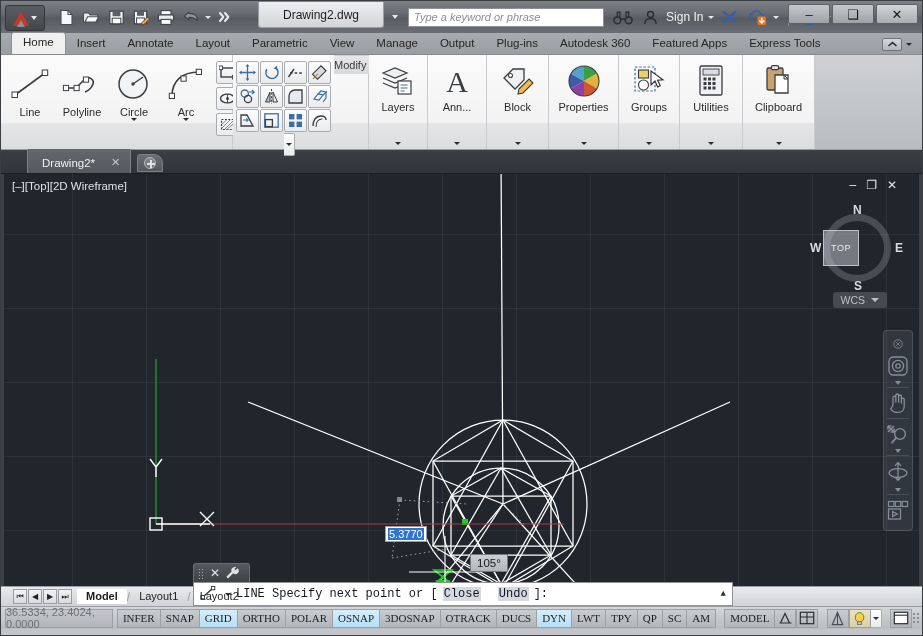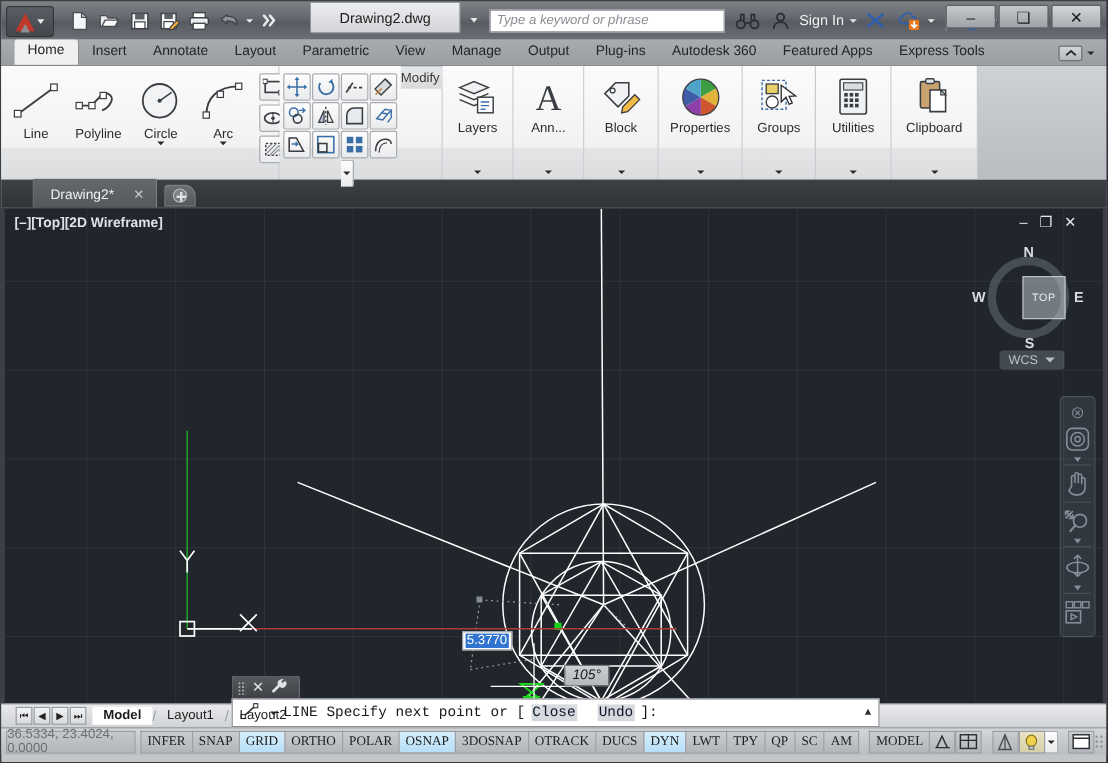--- a/index.html
+++ b/index.html
@@ -222,34 +222,33 @@
     background-image:
       linear-gradient(to right, rgba(255,255,255,.055) 1px, transparent 1px),
       linear-gradient(to bottom, rgba(255,255,255,.055) 1px, transparent 1px);
     background-size: 74px 74px;
     background-position: -6px -14px;
   }
   .vplabel {
     position:absolute; left:8px; top:6px;
     color:#dfe2e6; font-size:11.5px;
     font-family:"Liberation Sans", sans-serif;
-    font-weight:bold;
   }
   .vpctrls {
     position:absolute; right:22px; top:4px;
     display:flex; gap:10px; color:#e4e6e9; font-size:12px; align-items:center;
   }
 
   .viewcube { position:absolute; right:20px; top:32px; width:84px; height:84px; }
   .cube-ring {
     position:absolute; left:8px; top:8px; width:68px; height:68px;
     border-radius:50%; border:7px solid rgba(160,168,178,.30);
   }
   .cube-face {
-    position:absolute; left:37px; top:24px; width:36px; height:36px;
+    position:absolute; left:8px; top:24px; width:36px; height:36px;
     background: rgba(185,192,200,.55);
     border:1px solid rgba(225,230,235,.65);
     display:flex; align-items:center; justify-content:center;
     color:#e9ecef; font-size:9px; letter-spacing:.5px;
   }
   .cdir { position:absolute; color:#d7dbe0; font-size:12px; font-weight:bold; }
   .cdir.n{ left:38px; top:-3px;} .cdir.s{ left:39px; bottom:-3px;}
   .cdir.w{ left:-5px; top:35px;} .cdir.e{ right:-4px; top:35px;}
   .wcs {
     position:absolute; right:32px; top:118px;
@@ -276,21 +275,20 @@
     background:#fff; border:1px solid #9a9da2;
     padding:1px 2px; font-size:11px; font-family:Liberation Sans, sans-serif;
   }
   .dyn-dist span { background:#2f74d0; color:#fff; padding:0 1px; }
   .dyn-tip {
     position:absolute;
     background: linear-gradient(to bottom,#cdcfd2,#b4b7bb);
     border:1px solid #75787d;
     color:#15181c; font-size:11.5px;
     padding:2px 6px;
-    font-style:italic;
   }
   .dyn-ang { left:466px; top:380px; }
 
   
   .cmdline {
     position:absolute; left:192px; top:562px;
     width:540px; display:flex; flex-direction:column;
   }
   .cmd-grip {
     height:19px; width:57px;

